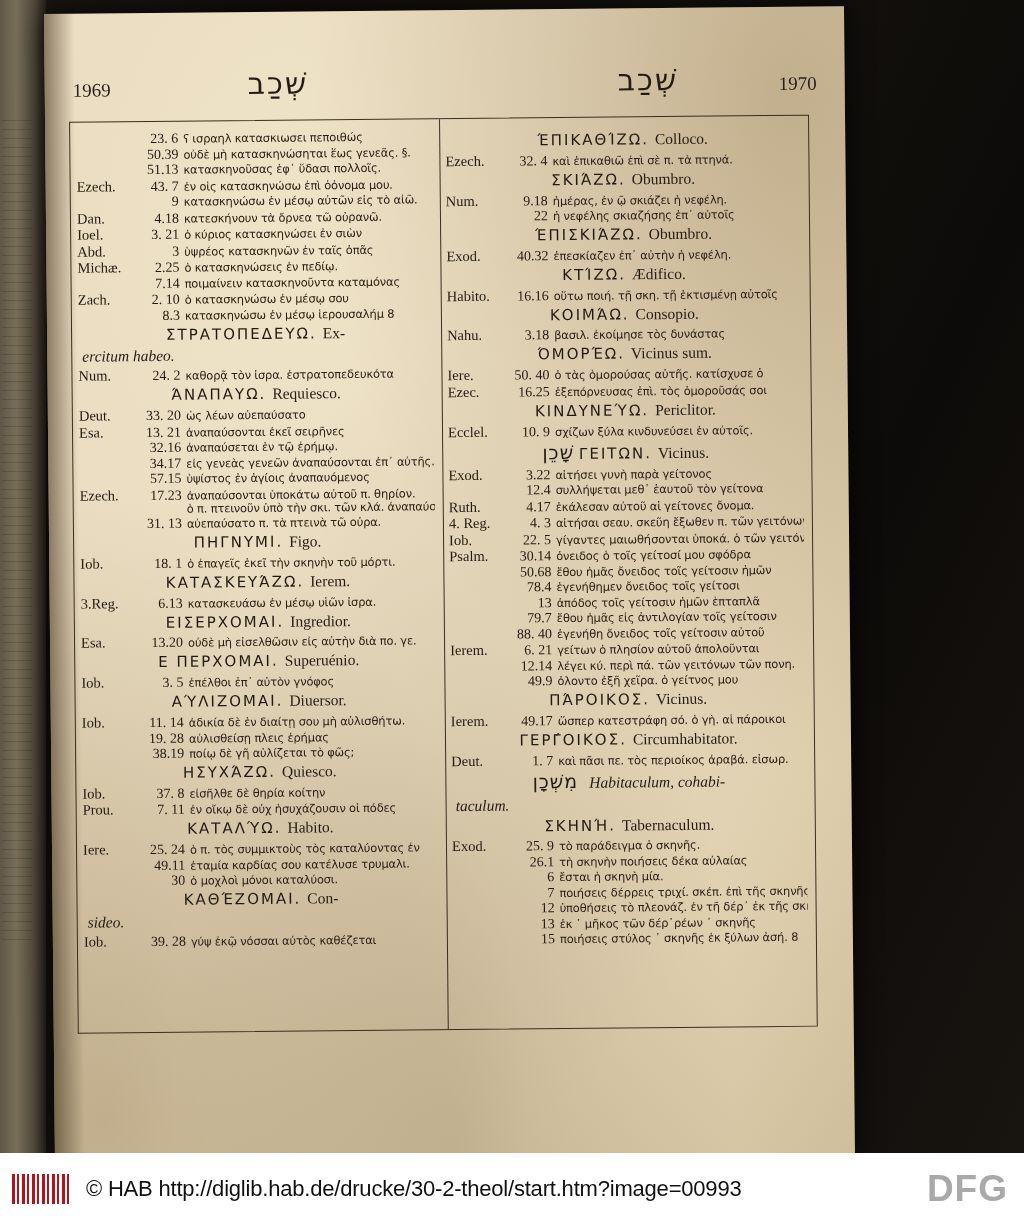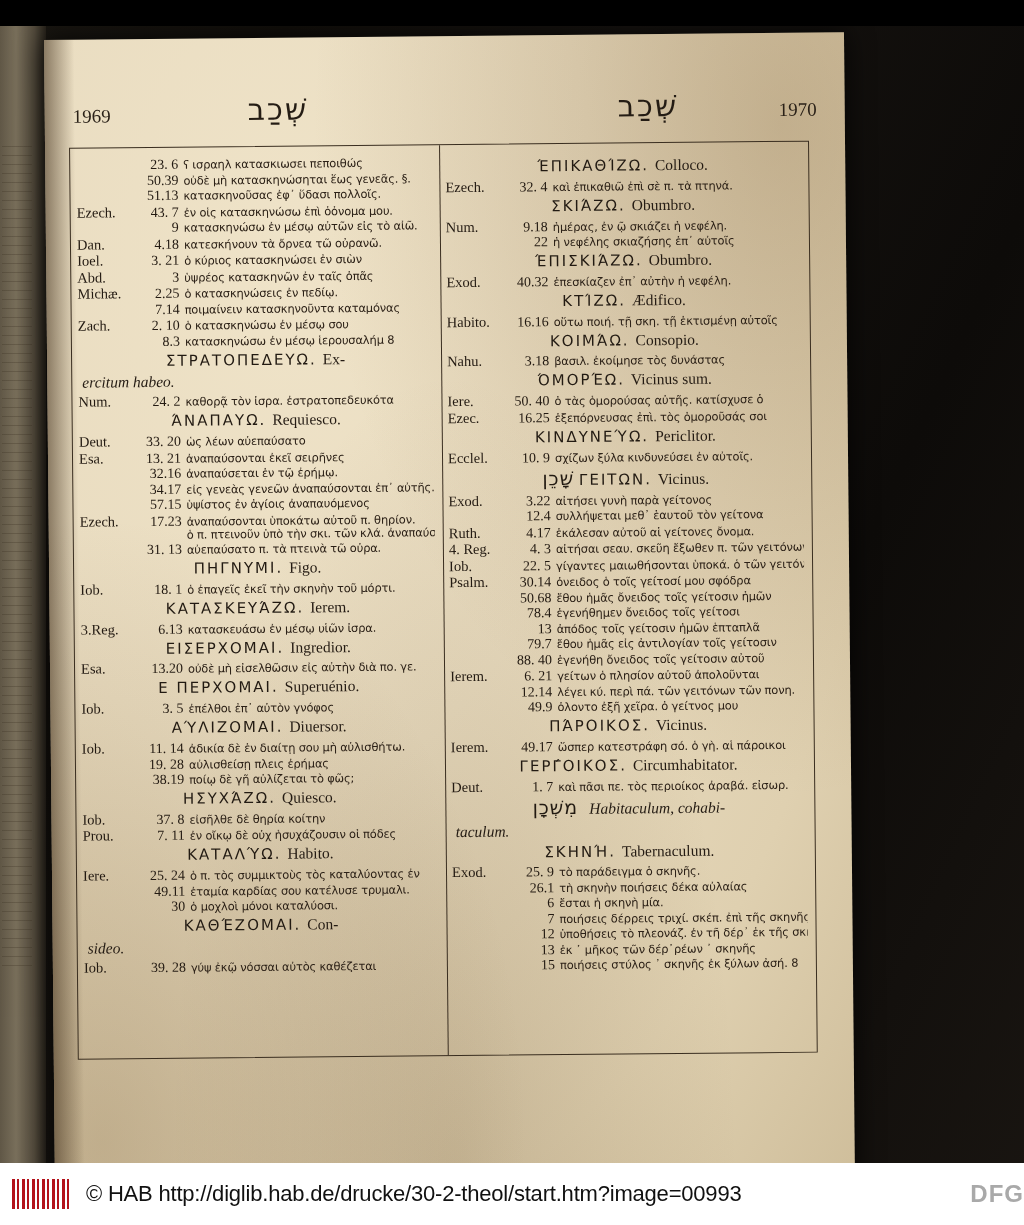--- a/index.html
+++ b/index.html
@@ -14,21 +14,20 @@
     font-family: "Liberation Serif", serif;
     overflow: hidden;
   }
 
   
   #scan-background {
     position: absolute;
     inset: 0;
     background:
       linear-gradient(115deg, #1a1712 0%, #120f0b 18%, #161310 40%, #0d0b09 70%, #191511 100%);
-    margin-top: 26px;
   }
   
   #facing-page-edge {
     position: absolute;
     left: 0; top: 0;
     width: 46px; height: 1160px;
     background: linear-gradient(90deg, #6d6350 0%, #8a7f68 35%, #5c5343 75%, #2a251d 100%);
     opacity: .85;
   }
   #facing-page-lines {
@@ -192,21 +191,21 @@
     color: #241b13;
     padding-left: 4px;
     margin-bottom: 3px;
     font-family: "Liberation Serif", serif;
   }
 
   
   #footer-bar {
     position: absolute;
     left: 0; right: 0; bottom: 0;
-    height: 62px;
+    height: 72px;
     background: #ffffff;
     display: flex;
     align-items: center;
   }
   #dfg-barcode {
     width: 58px;
     height: 30px;
     margin-left: 12px;
     background: repeating-linear-gradient(
       90deg,
@@ -219,21 +218,22 @@
   #footer-credit {
     margin-left: 16px;
     font-size: 22px;
     color: #111111;
     font-family: "Liberation Sans", sans-serif;
     letter-spacing: -0.2px;
     white-space: nowrap;
   }
   #dfg-logo {
     margin-left: auto;
-    font-size: 24px;
+    margin-right: 16px;
+    font-size: 37px;
     font-weight: bold;
     color: #a9a9a9;
     font-family: "Liberation Sans", sans-serif;
     letter-spacing: 1px;
   }
 </style>
 </head>
 <body>
 
 <div id="scan-background">

